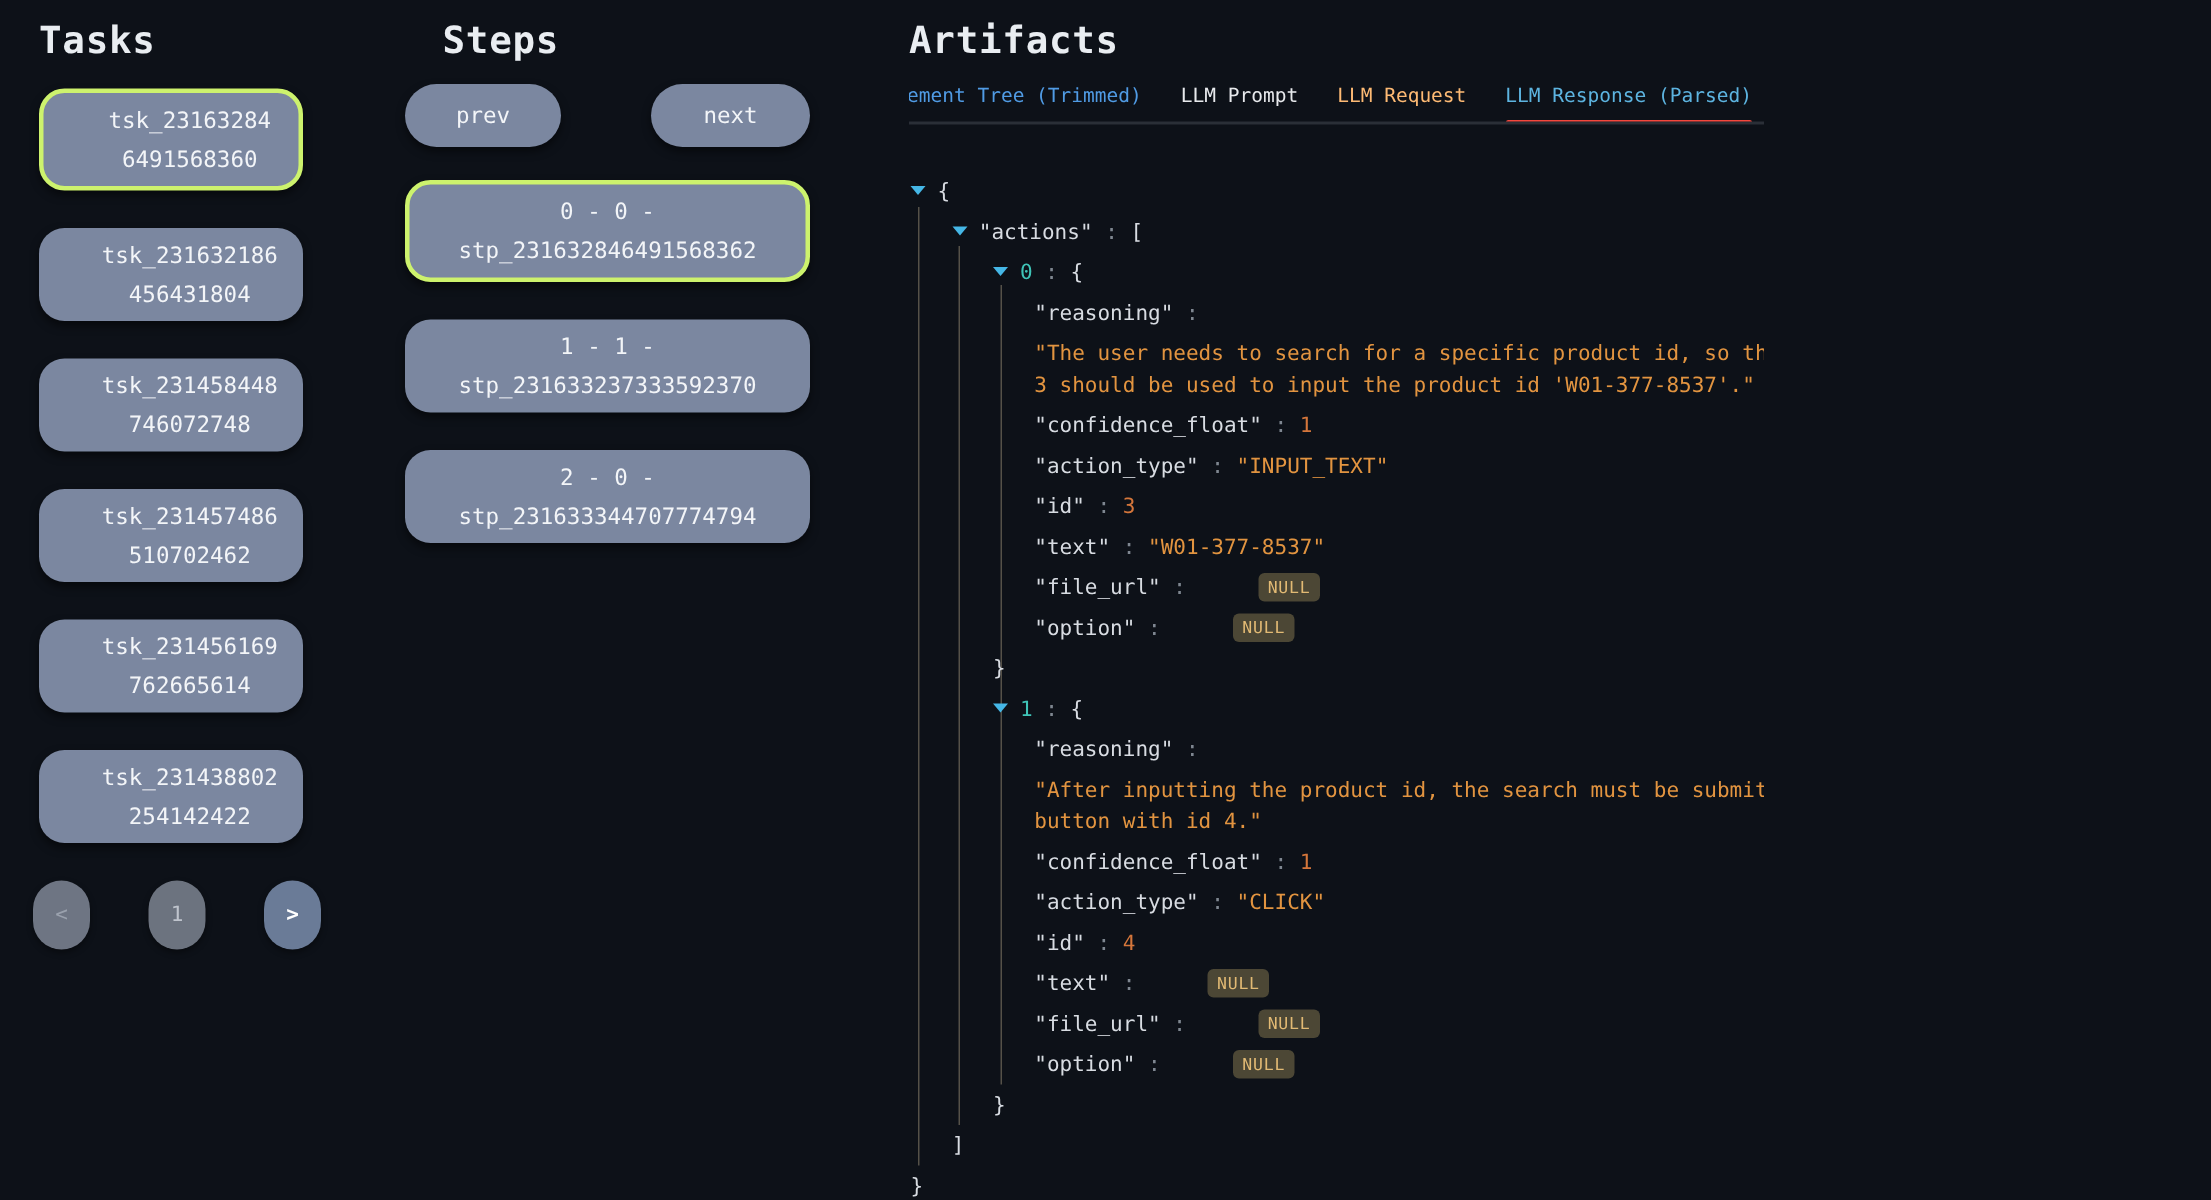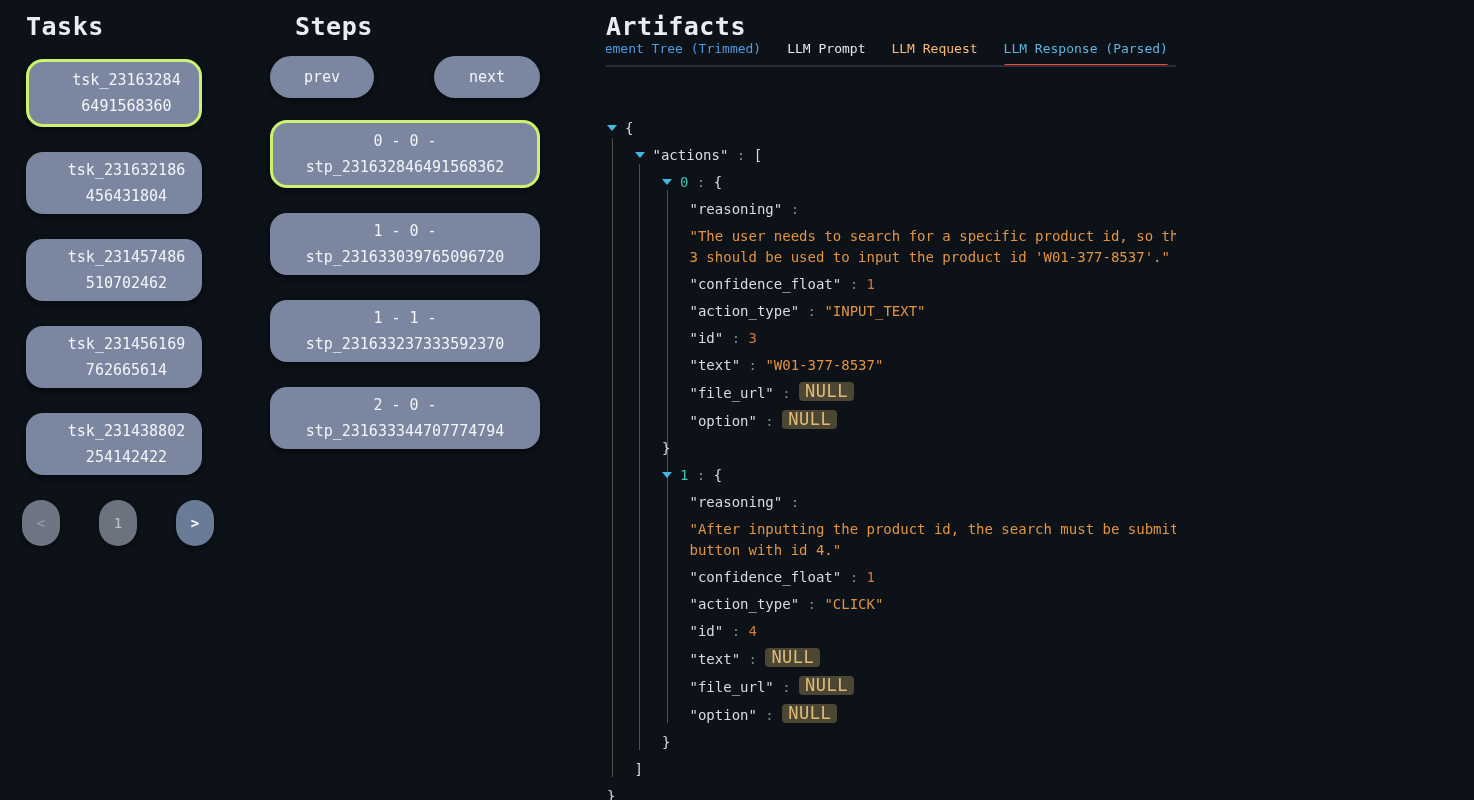--- a/index.html
+++ b/index.html
@@ -11,21 +11,21 @@
   }
   html,body{margin:0;padding:0;}
   body{font-family:"DejaVu Sans Mono",monospace;background:var(--page-bg);}
   #app{position:relative;width:1176px;height:800px;overflow:hidden;background:var(--page-bg);}
   .col{position:absolute;top:12px;}
   .tasks-col{left:26px;width:176px;}
   .steps-col{left:270px;width:270px;}
   .artifacts-col{left:606px;width:839px;}
   h1{font-size:25px;font-weight:bold;color:var(--panel-text);margin:0 0 18px 0;letter-spacing:.5px;}
   .steps-col h1{margin-bottom:15px;margin-left:25px;}
-  .artifacts-col h1{margin-bottom:0;}
+  .artifacts-col h1{margin-bottom:16px;}
 
   
   .btn{display:flex;align-items:center;justify-content:center;text-align:center;
        width:100%;min-height:62px;padding:5px 15px;margin-bottom:25px;border:none;
        border-radius:17px;background:var(--button-bg);color:var(--button-text);
        font-family:"DejaVu Sans Mono",monospace;font-size:15px;line-height:26px;
        box-sizing:border-box;box-shadow:0 3px 6px rgba(0,0,0,.5);cursor:pointer;}
   .btn.task{word-break:break-all;padding-left:40px;}
   .btn.selected{border:3px solid var(--selected-border);}
   .step-nav{display:flex;justify-content:space-between;margin-bottom:22px;}
@@ -59,52 +59,52 @@
   .row.w{white-space:normal;width:737px;}
   .arrow{display:inline-block;width:0;height:0;border-left:5px solid transparent;border-right:5px solid transparent;
          border-top:6px solid var(--tree-arrow);margin-right:8px;vertical-align:2px;cursor:pointer;}
   .sg-key{color:var(--tree-key);}
   .sg-punct{color:var(--tree-punct);}
   .sg-brace{color:var(--tree-brace);}
   .sg-idx{color:var(--tree-index);}
   .sg-str{color:var(--tree-string);}
   .sg-num{color:var(--tree-number);}
   .sg-null{display:inline-block;background:var(--null-badge-bg);color:var(--null-badge-text);
-           font-size:17px;line-height:15px;padding:2px 6px;border-radius:4px;letter-spacing:.5px;vertical-align:1px;}
+           font-size:11px;line-height:15px;padding:2px 6px;border-radius:4px;letter-spacing:.5px;vertical-align:1px;margin-left:40px;}
 </style>
 </head>
 <body>
 
 <div id="app">
 
   <section class="col tasks-col">
     <h1>Tasks</h1>
     <div id="tasks-list">
         <button class="btn task selected">tsk_231632846491568360</button>
         <button class="btn task">tsk_231632186456431804</button>
+        <button class="btn task">tsk_231458448746072748</button>
         <button class="btn task">tsk_231457486510702462</button>
         <button class="btn task">tsk_231456169762665614</button>
         <button class="btn task">tsk_231438802254142422</button>
       </div>
     <div class="pagination">
       <button class="pg prev">&lt;</button>
       <button class="pg page">1</button>
       <button class="pg next">&gt;</button>
     </div>
   </section>
 
   <section class="col steps-col">
     <h1>Steps</h1>
     <div class="step-nav">
       <button class="btn nav prev">prev</button>
       <button class="btn nav next">next</button>
     </div>
     <div id="steps-list">
         <button class="btn step selected">0 - 0 - stp_231632846491568362</button>
-        <button class="btn step">1 - 0 - stp_231633039765096720</button>
         <button class="btn step">1 - 1 - stp_231633237333592370</button>
         <button class="btn step">2 - 0 - stp_231633344707774794</button>
       </div>
   </section>
 
   <section class="col artifacts-col">
     <h1>Artifacts</h1>
     <div class="tabbar" id="tabbar">
         <span class="tab" style="color: rgb(80, 155, 228);">Element Tree (Trimmed)</span>
         <span class="tab" style="color: rgb(231, 233, 236);">LLM Prompt</span>

